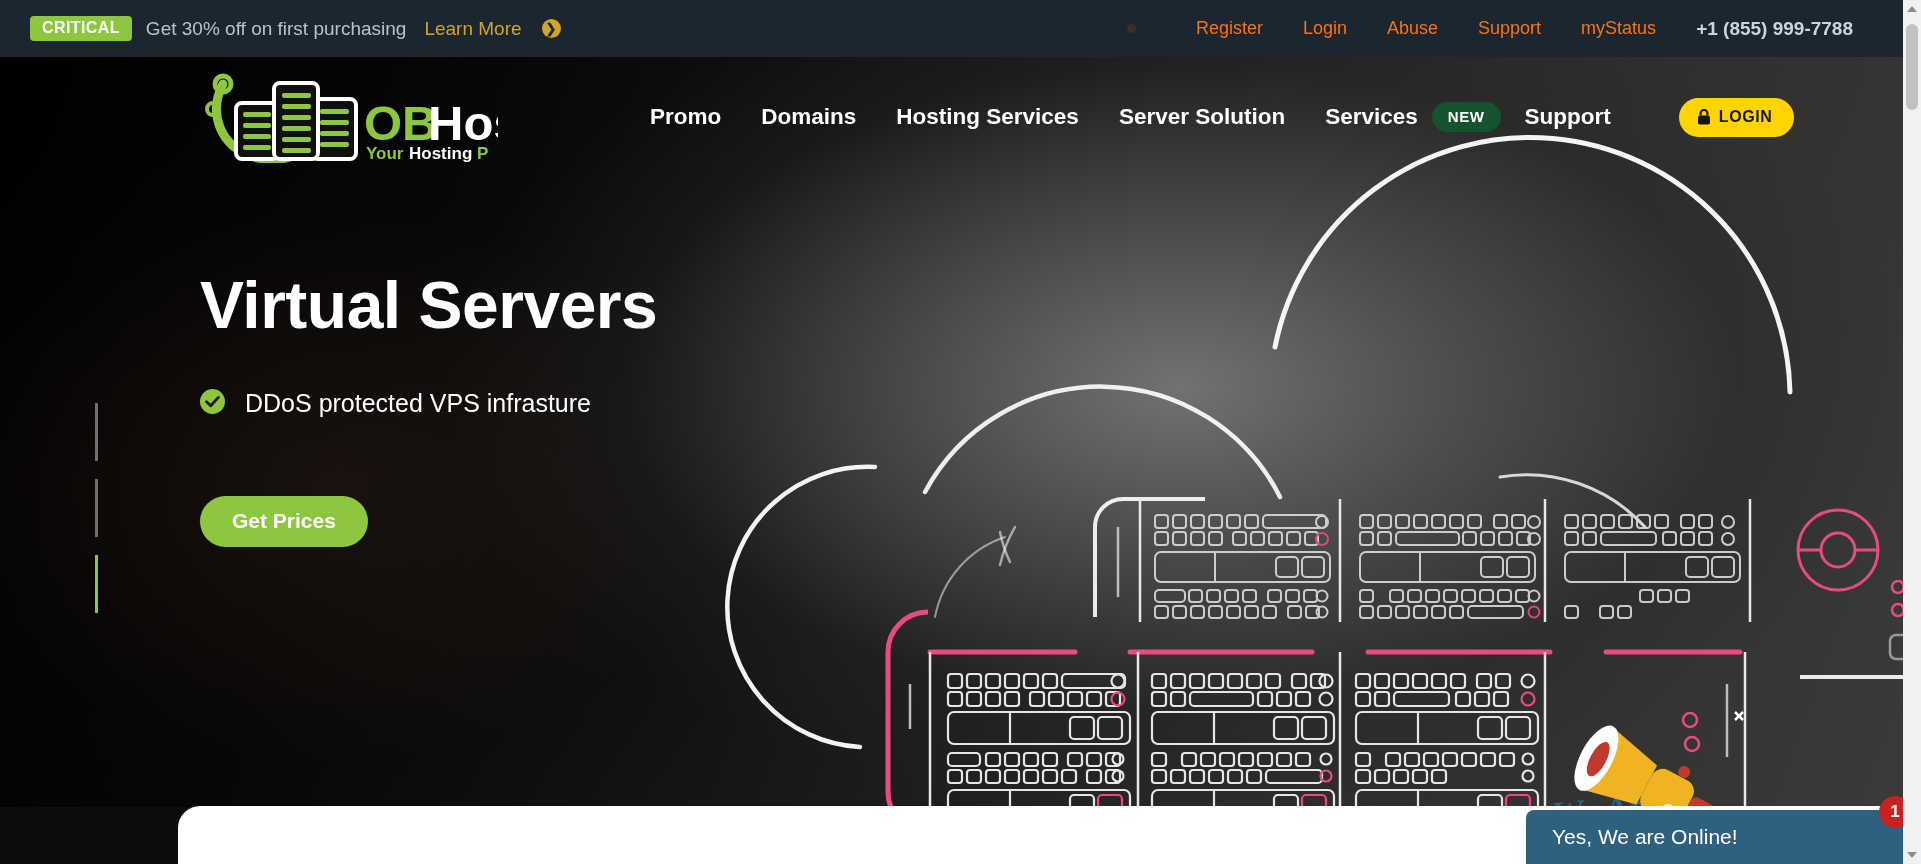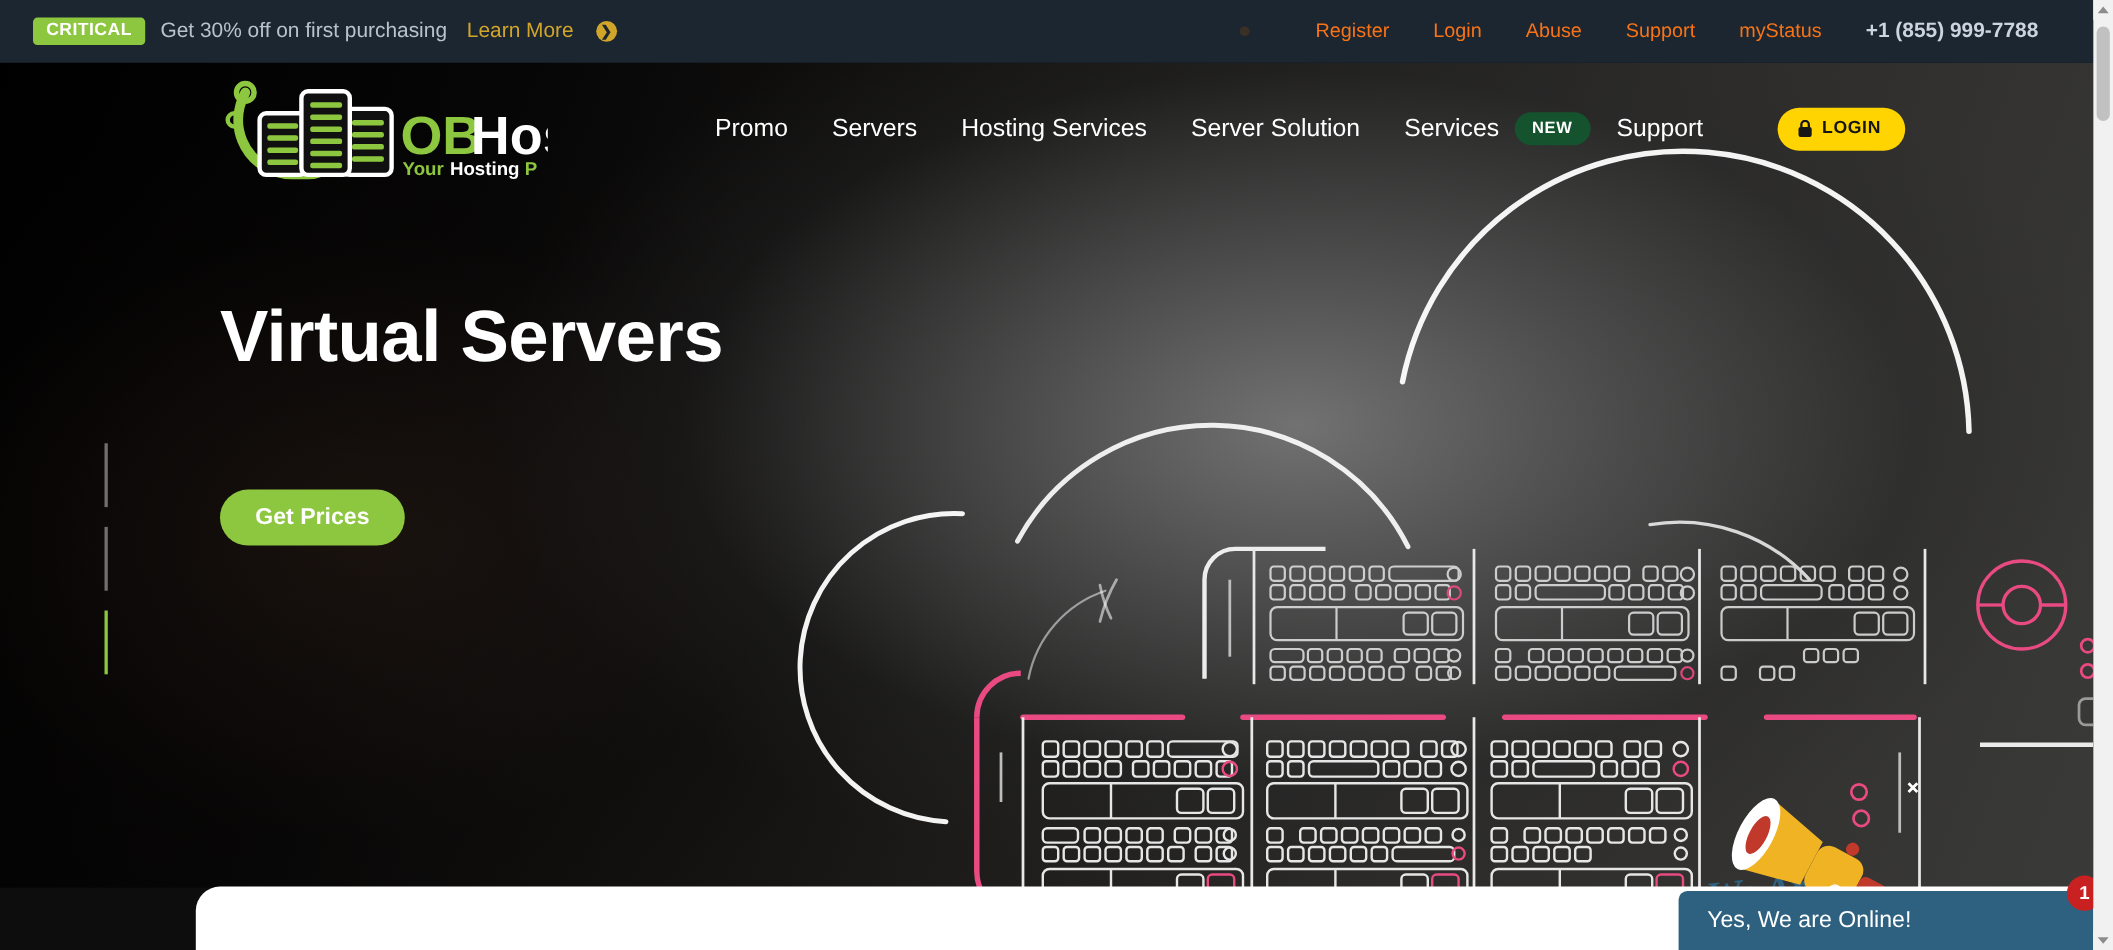--- a/index.html
+++ b/index.html
@@ -84,21 +84,21 @@
     width: 1533px; height: 120px;
     display: flex; align-items: center;
     z-index: 30;
   }
   .logo { margin-left: 196px; display: block; }
   .mainnav {
     display: flex; align-items: center; gap: 0;
     margin-left: 132px;
   }
   .navitem {
-    color: #ffffff; font-size: 22.5px; font-weight: normal;
+    color: #ffffff; font-size: 22.5px; font-weight: bold;
     text-decoration: none; padding: 0 20px; white-space: nowrap; text-align: right;
   }
   .new-badge {
     background: #14532d; color: #ffffff;
     font-size: 15px; font-weight: bold; letter-spacing: .6px;
     border-radius: 16px; padding: 6px 16px 7px 16px;
     margin-left: -6px; margin-right: 4px;
   }
   .login-btn {
     background: #ffd400; color: #161616;
@@ -611,21 +611,21 @@
         <text x="168" y="73" font-family="Liberation Sans, sans-serif" font-size="49" font-weight="bold" fill="#8dc63f">OB</text>
         <text x="232" y="73" font-family="Liberation Sans, sans-serif" font-size="49" font-weight="bold" fill="#ffffff">Host</text>
         <text x="170" y="92" font-family="Liberation Sans, sans-serif" font-size="17" font-weight="bold" fill="#8dc63f">Your</text>
         <text x="213" y="92" font-family="Liberation Sans, sans-serif" font-size="17" font-weight="bold" fill="#ffffff">Hosting</text>
         <text x="281" y="92" font-family="Liberation Sans, sans-serif" font-size="17" font-weight="bold" fill="#8dc63f">P</text>
       </svg>
     </a>
 
     <nav class="mainnav">
       <a class="navitem" href="#">Promo</a>
-      <a class="navitem" href="#">Servers</a>
+      <a class="navitem" href="#">Domains</a>
       <a class="navitem" href="#">Hosting Services</a>
       <a class="navitem" href="#">Server Solution</a>
       <a class="navitem" href="#">Services</a>
       <span class="new-badge">NEW</span>
       <a class="navitem" href="#">Support</a>
       <button class="login-btn">
         <svg width="14" height="16" viewBox="0 0 14 16">
           <rect x="1" y="6.5" width="12" height="9" rx="2" fill="#161616"></rect>
           <path d="M3.6 6.5 V4.3 A3.4 3.4 0 0 1 10.4 4.3 V6.5" fill="none" stroke="#161616" stroke-width="2.1"></path>
         </svg>
@@ -634,20 +634,29 @@
     </nav>
   </div>
 
   <div class="hero-copy">
     <h1 class="hero-title">
       <br>
       <span>Virtual Servers</span>
     </h1>
 
     <div class="feature-list">
+      <div class="feature-row">
+        <span class="check-icon">
+          <svg width="25" height="25" viewBox="0 0 25 25">
+              <circle cx="12.5" cy="12.5" r="12.5" fill="#8dc63f"></circle>
+              <path d="M6.5 12.8 L10.7 16.8 L18.4 8.4" fill="none" stroke="#1b1b1b" stroke-width="2.8" stroke-linecap="round" stroke-linejoin="round"></path>
+            </svg>
+        </span>
+        <span class="feature-text">DDoS protected VPS infrasture</span>
+      </div>
     </div>
 
     <button class="cta-btn">Get Prices</button>
   </div>
 
   <div class="slider-ticks">
     <span class="tick"></span>
     <span class="tick"></span>
     <span class="tick active"></span>
   </div>

